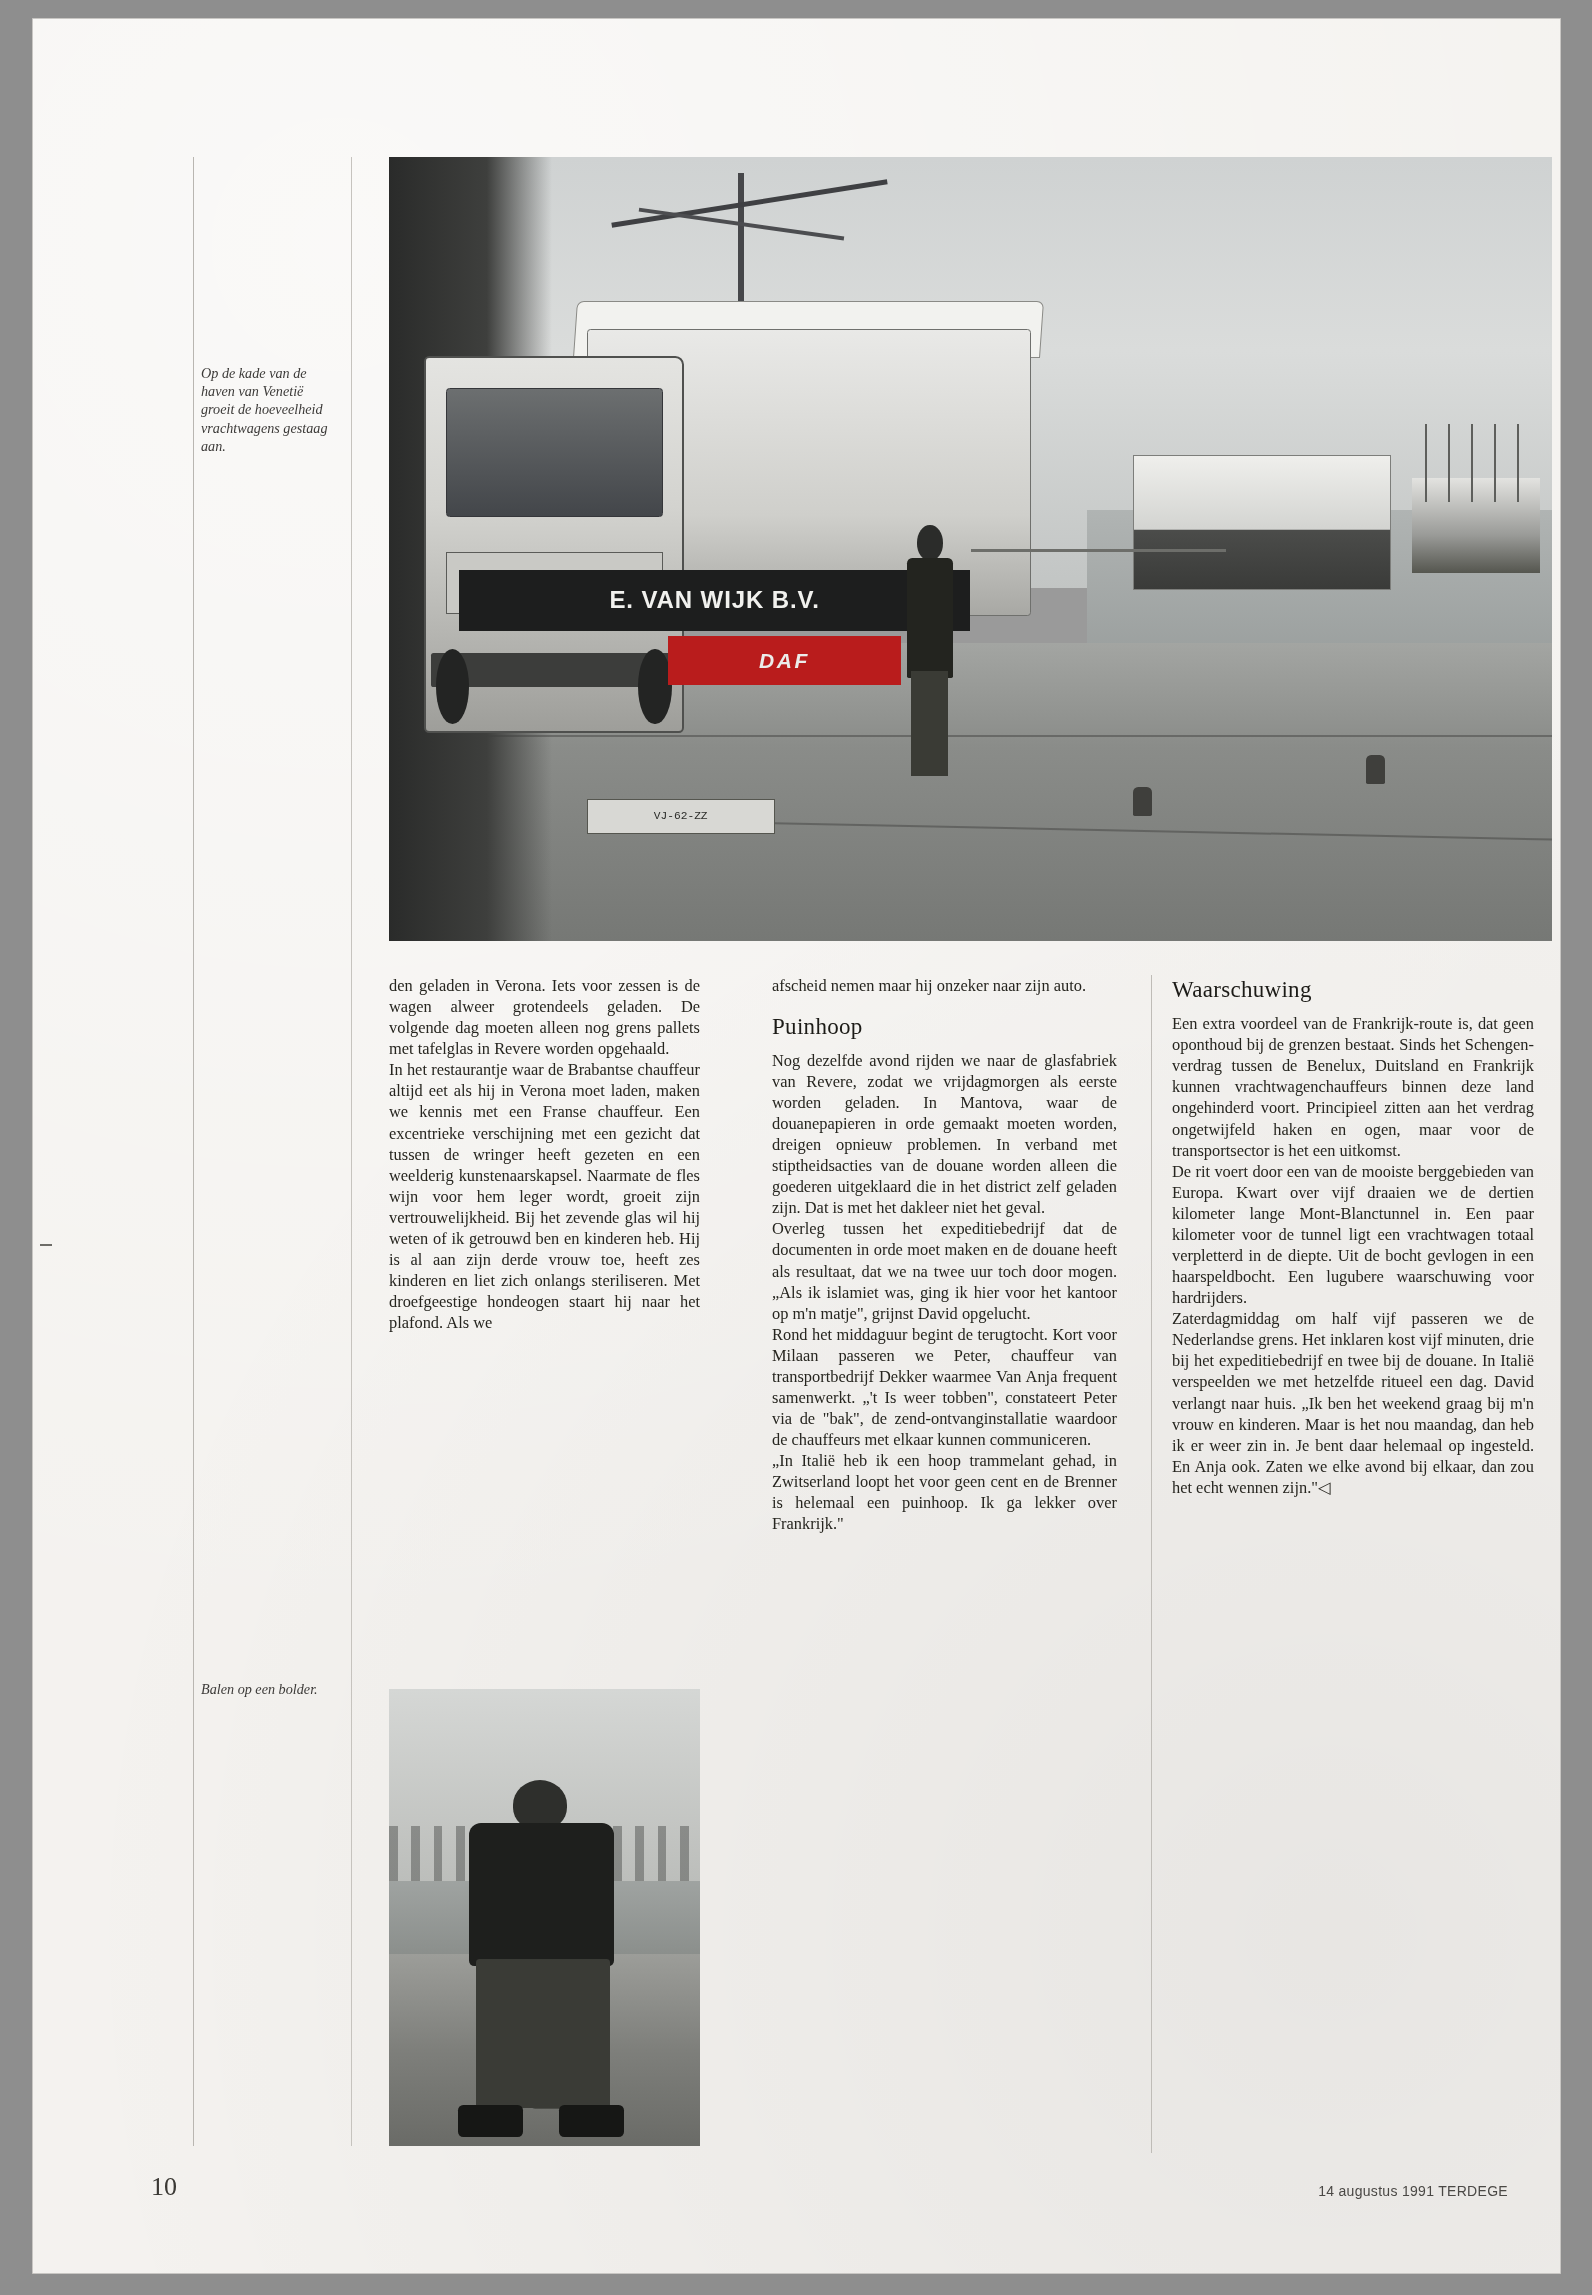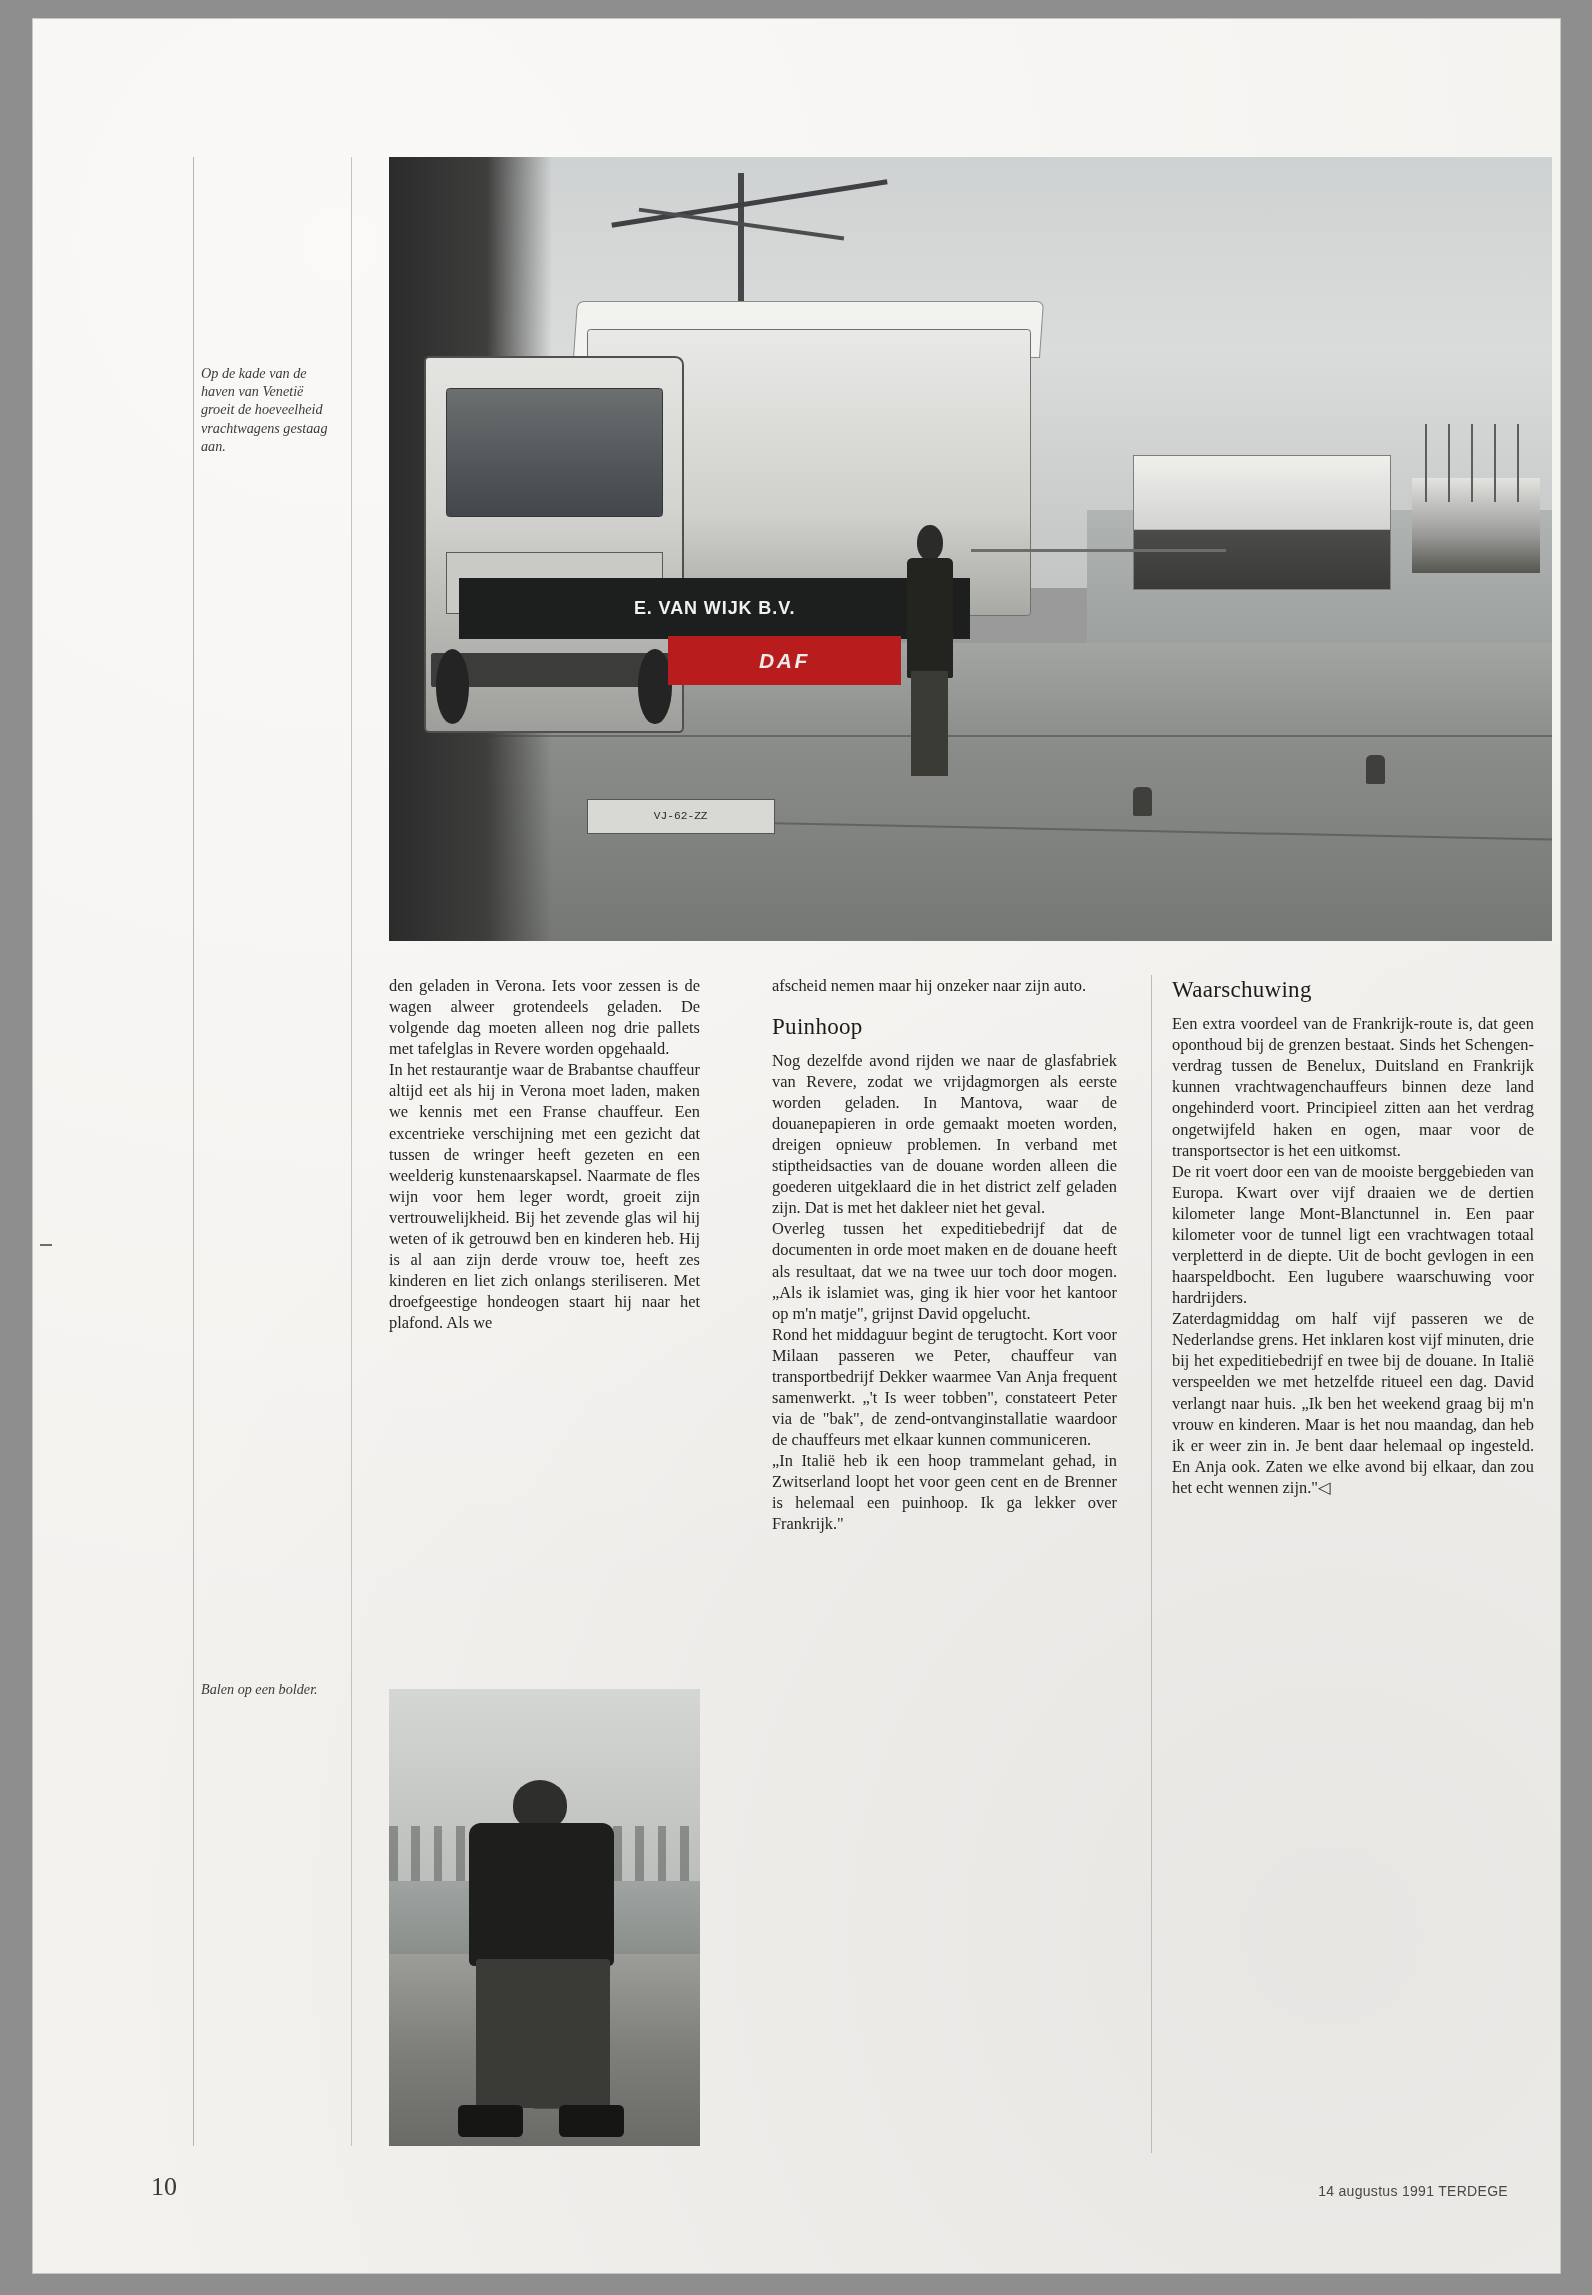--- a/index.html
+++ b/index.html
@@ -136,26 +136,25 @@
     position: absolute; left: 8%; top: 52%; width: 84%; height: 16%;
     background: #c9c9c5;
     border: 1.7px solid #5a5b58;
   }
   .brand-plate {
     position: absolute; left: 6%; top: 51%; width: 88%; height: 11%;
     background: #1d1e1e;
     color: #f1f1ee;
     font-family: "Liberation Sans", sans-serif;
     font-weight: bold;
-    font-size: 18px;
+    font-size: 24px;
     letter-spacing: 0.9px;
     display: flex;
     align-items: center;
     justify-content: center;
-    margin-top: 8px;
   }
   .daf-plate {
     position: absolute; left: 42%; top: 63%; width: 40%; height: 9%;
     background: #b91c1c;
     color: #ececea;
     font-family: "Liberation Sans", sans-serif;
     font-weight: bold;
     font-size: 21px;
     letter-spacing: 2.6px;
     display: flex; align-items: center; justify-content: center;
@@ -406,21 +405,21 @@
       <div class="p-torso"></div>
       <div class="p-legs"></div>
       <div class="p-shoe" style="left:4%;"></div>
       <div class="p-shoe" style="right:4%;"></div>
     </div>
   </div>
 
   <div class="col-rule rule-a"></div>
 
   <div class="col col-1">
-    <p>den geladen in Verona. Iets voor zessen is de wagen alweer grotendeels geladen. De volgende dag moeten alleen nog drie pallets met tafelglas in Revere worden opgehaald.</p>
+    <p>den geladen in Verona. Iets voor zessen is de wagen alweer grotendeels geladen. De volgende dag moeten alleen nog grens pallets met tafelglas in Revere worden opgehaald.</p>
     <p>In het restaurantje waar de Brabantse chauffeur altijd eet als hij in Verona moet laden, maken we kennis met een Franse chauffeur. Een excentrieke verschijning met een gezicht dat tussen de wringer heeft gezeten en een weelderig kunstenaarskapsel. Naarmate de fles wijn voor hem leger wordt, groeit zijn vertrouwelijkheid. Bij het zevende glas wil hij weten of ik getrouwd ben en kinderen heb. Hij is al aan zijn derde vrouw toe, heeft zes kinderen en liet zich onlangs steriliseren. Met droefgeestige hondeogen staart hij naar het plafond. Als we</p>
   </div>
 
   <div class="col col-2">
     <p>afscheid nemen maar hij onzeker naar zijn auto.</p>
     <p class="sub-head">Puinhoop</p>
     <p>Nog dezelfde avond rijden we naar de glasfabriek van Revere, zodat we vrijdagmorgen als eerste worden geladen. In Mantova, waar de douanepapieren in orde gemaakt moeten worden, dreigen opnieuw problemen. In verband met stiptheidsacties van de douane worden alleen die goederen uitgeklaard die in het district zelf geladen zijn. Dat is met het dakleer niet het geval.</p>
     <p>Overleg tussen het expeditiebedrijf dat de documenten in orde moet maken en de douane heeft als resultaat, dat we na twee uur toch door mogen. „Als ik islamiet was, ging ik hier voor het kantoor op m'n matje", grijnst David opgelucht.</p>
     <p>Rond het middaguur begint de terugtocht. Kort voor Milaan passeren we Peter, chauffeur van transportbedrijf Dekker waarmee Van Anja frequent samenwerkt. „'t Is weer tobben", constateert Peter via de "bak", de zend-ontvanginstallatie waardoor de chauffeurs met elkaar kunnen communiceren.</p>
     <p>„In Italië heb ik een hoop trammelant gehad, in Zwitserland loopt het voor geen cent en de Brenner is helemaal een puinhoop. Ik ga lekker over Frankrijk."</p>

